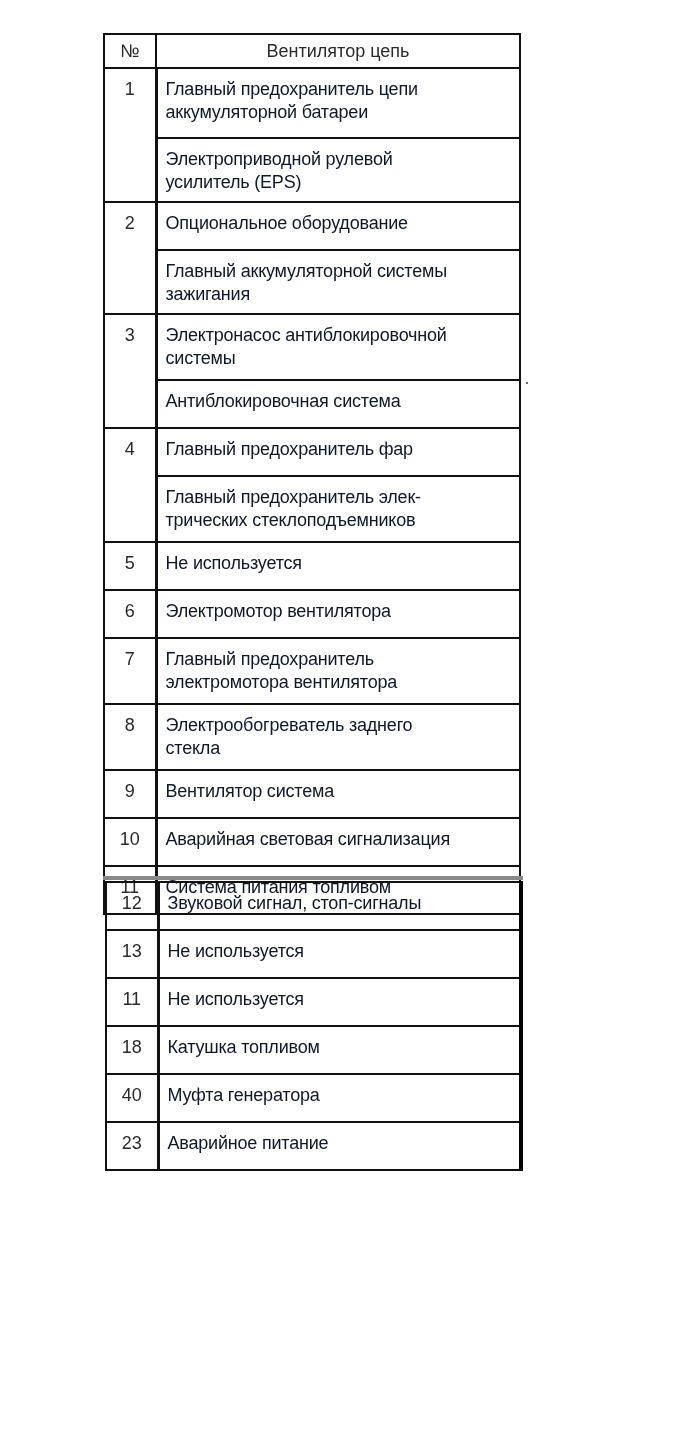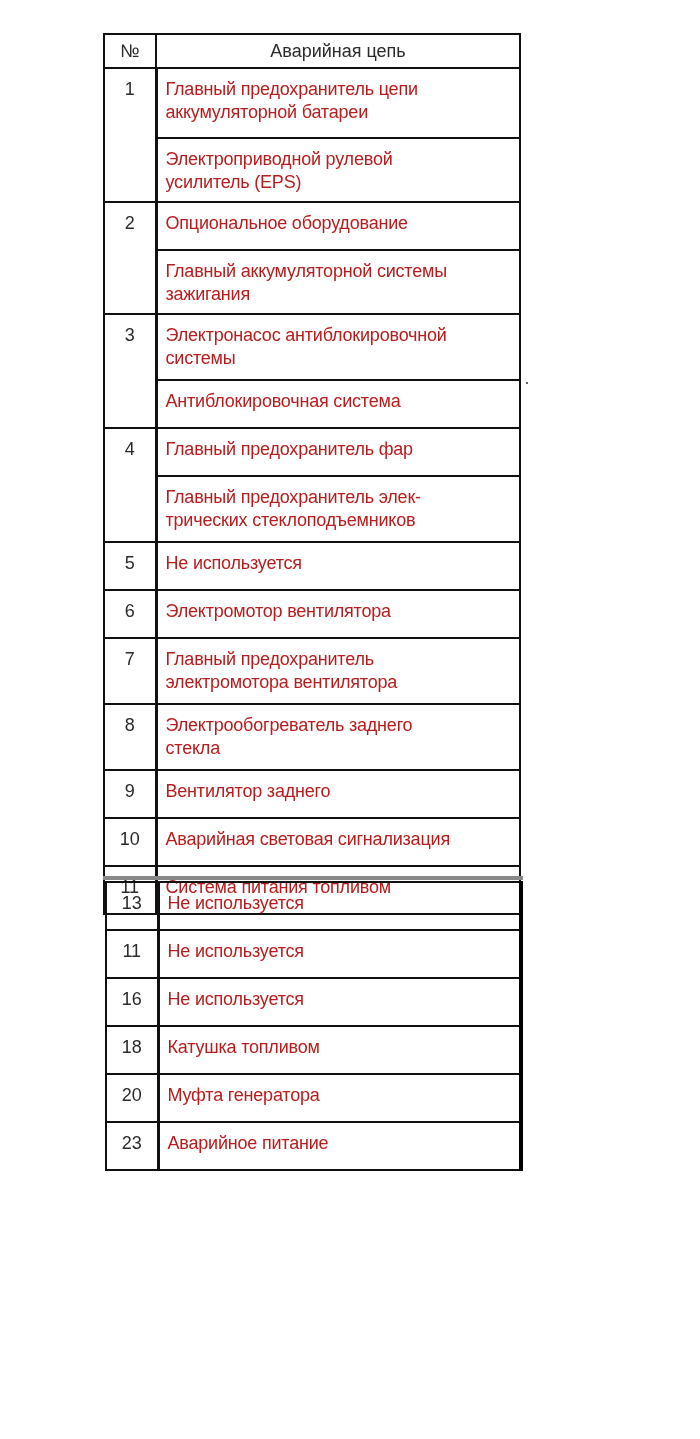--- a/index.html
+++ b/index.html
@@ -1,21 +1,21 @@
 <!DOCTYPE html>
 <html><head>
 <meta charset="utf-8">
 <style>
   html, body { margin: 0; padding: 0; background: #ffffff; }
   body { width: 700px; height: 1439px; position: relative; overflow: hidden;
          font-family: "Liberation Sans", sans-serif; color: #222; }
   table { border-collapse: collapse; position: absolute; table-layout: fixed; }
   td, th { border: 2px solid #111; font-weight: normal; padding: 0; vertical-align: top; }
   .num { width: 52px; text-align: center; font-size: 18px; padding-top: 10px; color: #2a2a2a; }
-  .txt { font-size: 18px; line-height: 23px; padding: 9px 24px 7px 8px; color: #b91c1c;
+  .txt { font-size: 18px; line-height: 23px; padding: 9px 24px 7px 8px; color: #0f172a;
          letter-spacing: -0.2px; }
   .head th { font-size: 18px; height: 32px; vertical-align: middle; color: #2a2a2a; }
   #top-table { left: 103px; top: 33px; width: 418px; }
   #bottom-table { left: 105px; top: 881px; width: 418px; border-right: 4px solid #000; }
   #bottom-table td:last-child { border-right: 4px solid #000; }
   #top-table .num { border-right: 3px solid #111; }
   #bottom-table .num { border-right: 3px solid #111; }
   .single { height: 30px; }
   .seam { position: absolute; left: 103px; top: 876px; width: 420px; height: 4px; background: #888; }
   .dot { position: absolute; left: 526px; top: 382px; width: 2px; height: 2px; background: #666; }
@@ -24,21 +24,21 @@
 <body>
 
 <table id="top-table">
   <colgroup>
       <col style="width:52px">
       <col>
     </colgroup>
   <tbody>
       <tr class="head">
     <th>№</th>
-    <th>Аварийная цепь</th>
+    <th>Вентилятор цепь</th>
   </tr>
 
   <tr>
     <td class="num" rowspan="2">1</td>
     <td class="txt" style="height:52px;white-space:pre-line">Главный предохранитель цепи
 аккумуляторной батареи</td>
   </tr>
   <tr>
     <td class="txt" style="height:45px;white-space:pre-line">Электроприводной рулевой
 усилитель (EPS)</td>
@@ -84,59 +84,59 @@
     <td class="txt" style="height:48px;white-space:pre-line">Главный предохранитель
 электромотора вентилятора</td>
   </tr>
   <tr>
     <td class="num">8</td>
     <td class="txt" style="height:48px;white-space:pre-line">Электрообогреватель заднего
 стекла</td>
   </tr>
   <tr>
     <td class="num">9</td>
-    <td class="txt single">Вентилятор заднего</td>
+    <td class="txt single">Вентилятор система</td>
   </tr>
   <tr>
     <td class="num">10</td>
     <td class="txt single">Аварийная световая сигнализация</td>
   </tr>
   <tr>
     <td class="num">11</td>
     <td class="txt single">Система питания топливом</td>
   </tr>
 </tbody>
   </table>
 
 <div class="seam"></div>
 
 <table id="bottom-table">
   <colgroup>
       <col style="width:52px">
       <col>
     </colgroup>
   <tbody>
+      <tr>
+    <td class="num">12</td>
+    <td class="txt single">Звуковой сигнал, стоп-сигналы</td>
+  </tr>
   <tr>
     <td class="num">13</td>
     <td class="txt single">Не используется</td>
   </tr>
   <tr>
     <td class="num">11</td>
     <td class="txt single">Не используется</td>
   </tr>
   <tr>
-    <td class="num">16</td>
-    <td class="txt single">Не используется</td>
-  </tr>
-  <tr>
     <td class="num">18</td>
     <td class="txt single">Катушка топливом</td>
   </tr>
   <tr>
-    <td class="num">20</td>
+    <td class="num">40</td>
     <td class="txt single">Муфта генератора</td>
   </tr>
   <tr>
     <td class="num">23</td>
     <td class="txt single">Аварийное питание</td>
   </tr>
 </tbody>
   </table>
 
 <div class="dot"></div>

